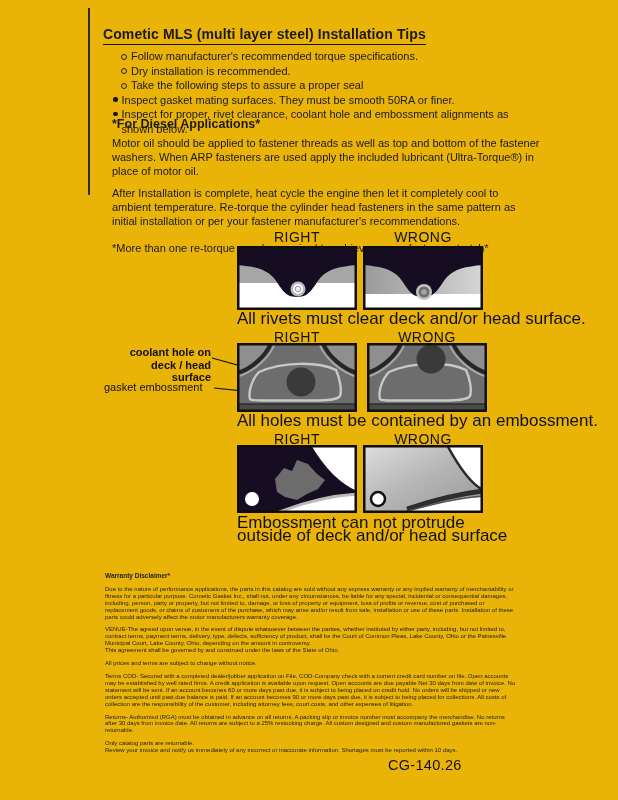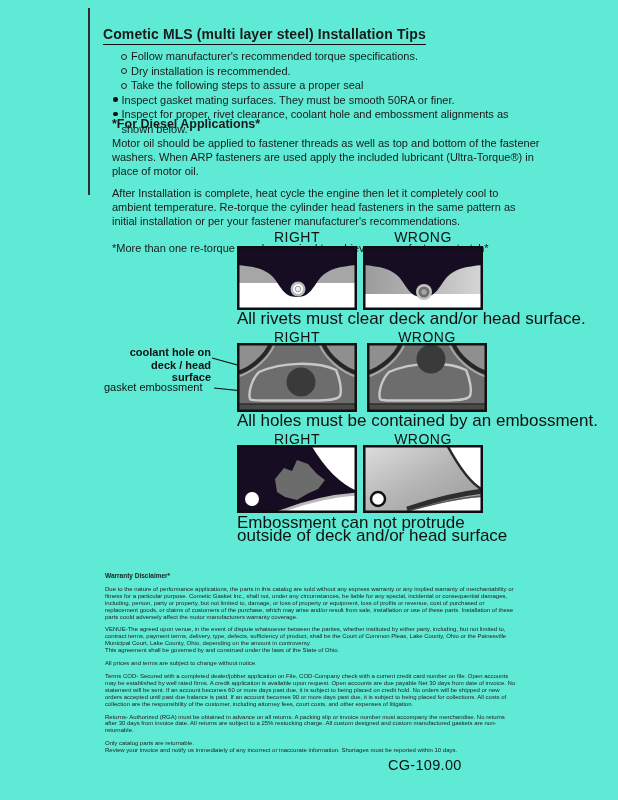--- a/index.html
+++ b/index.html
@@ -1,16 +1,16 @@
 <!DOCTYPE html>
 <html><head>
 <meta charset="utf-8">
 <style>
   html,body{margin:0;padding:0;background:#ffffff;}
-  .page{position:relative;width:618px;height:800px;background:#5eead4;overflow:hidden;
+  .page{position:relative;width:618px;height:800px;background:#eab308;overflow:hidden;
         font-family:"Liberation Sans",sans-serif;color:#1a1a1a;}
   .edge-mark{position:absolute;left:88px;top:8px;width:1.5px;height:187px;background:#2e2e2e;}
   .title{position:absolute;left:103px;top:26px;font-size:14px;font-weight:bold;
          border-bottom:1.6px solid #111;padding-bottom:2px;letter-spacing:.1px;}
   .bullets{position:absolute;left:89px;top:49px;font-size:11px;line-height:14.5px;width:440px;}
   .b-row{display:flex;align-items:flex-start;margin-left:32px;}
   .b-dot{width:4px;height:4px;border:1px solid #222;border-radius:50%;margin:4.5px 4px 0 0;flex:none;}
   .sub{margin-left:24px;}
   .s-dot{width:4.5px;height:4.5px;background:#111;border-radius:50%;margin:4.5px 4px 0 0;flex:none;}
   .diesel{position:absolute;left:112px;top:117px;width:428px;font-size:11px;line-height:14px;}
@@ -194,15 +194,15 @@
     <p class="tp">Due to the nature of performance applications, the parts in this catalog are sold without any express warranty or any implied warranty of merchantability or fitness for a particular purpose.  Cometic Gasket Inc., shall not, under any circumstances, be liable for any special, incidental or consequential damages, including, person, party or property, but not limited to, damage, or loss of property or equipment, loss of profits or revenue, cost of purchased or replacement goods, or claims of customers of the purchase, which may arise and/or result from sale, installation or use of these parts.  Installation of these parts could adversely affect the motor manufacturers warranty coverage.</p>
     <p class="tp tight">VENUE-The agreed upon venue, in the event of dispute whatsoever between the parties, whether instituted by either party, including, but not limited to, contract terms, payment terms, delivery, type, defects, sufficiency of product, shall be the Court of Common Pleas, Lake County, Ohio or the Painesville Municipal Court, Lake County, Ohio, depending on the amount in controversy.</p>
     <p class="tp">This agreement shall be governed by and construed under the laws of the State of Ohio.</p>
     <p class="tp">All prices and terms are subject to change without notice.</p>
     <p class="tp">Terms COD- Secured with a completed dealer/jobber application on File, COD-Company check with a current credit card number on file.  Open accounts may be established by well rated firms.  A credit application is available upon request.  Open accounts are due payable Net 30 days from date of invoice.  No statement will be sent.  If an account becomes 60 or more days past due, it is subject to being placed on credit hold.  No orders will be shipped or new orders accepted until past due balance is paid.  If an account becomes 90 or more days past due, it is subject to being placed for collections.  All costs of collection are the responsibility of the customer, including attorney fees, court costs, and other expenses of litigation.</p>
     <p class="tp">Returns- Authorized (RGA) must be obtained in advance on all returns.  A packing slip or invoice number must accompany the merchandise.  No returns after 30 days from invoice date.  All returns are subject to a 25% restocking charge.  All custom designed and custom manufactured gaskets are non-returnable.</p>
     <p class="tp tight">Only catalog parts are returnable.</p>
     <p class="tp">Review your invoice and notify us immediately of any incorrect or inaccurate information.  Shortages must be reported within 10 days.</p>
   </div>
 
-  <div class="footer-code">CG-109.00</div>
+  <div class="footer-code">CG-140.26</div>
 
 </div>
 
 </body></html>

